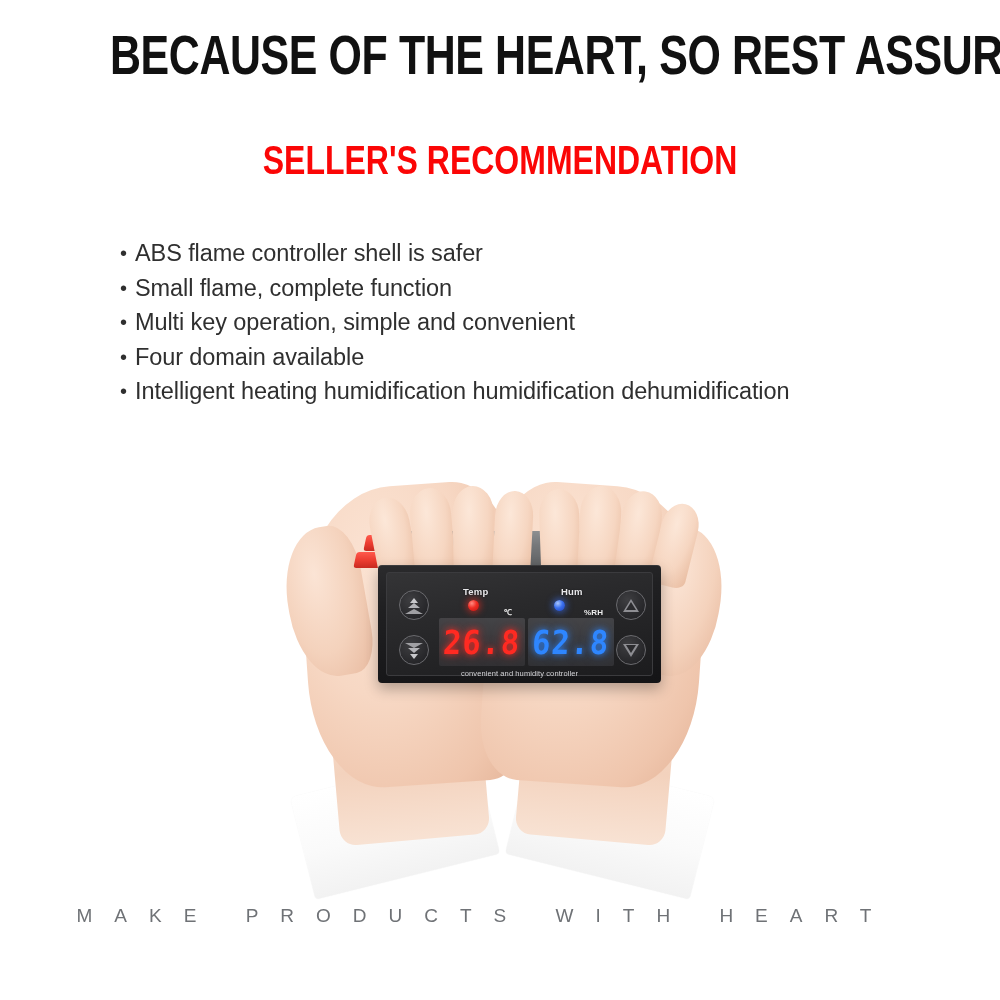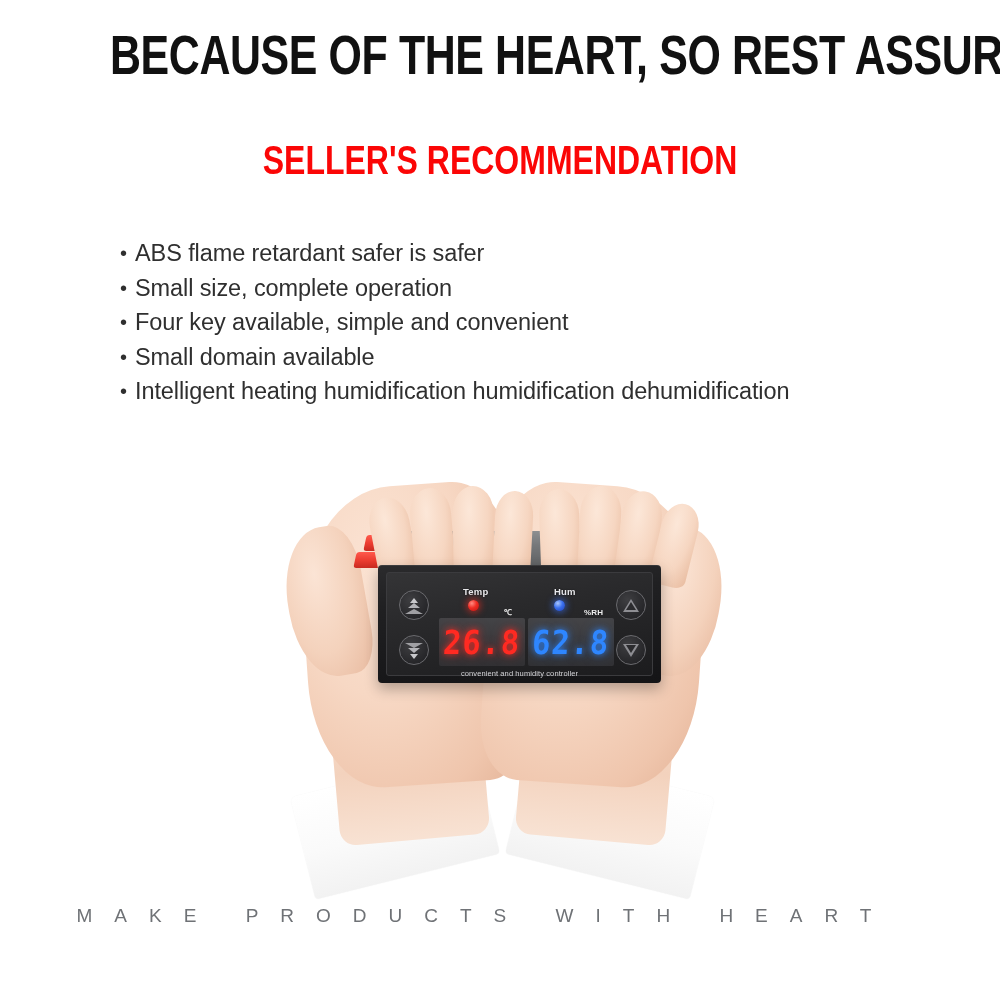--- a/index.html
+++ b/index.html
@@ -251,21 +251,21 @@
   
   .lbl {
     position:absolute;
     font-size:9.5px;
     font-weight:bold;
     color:#e9e9ec;
     letter-spacing:0.2px;
     text-shadow:0 0 2px rgba(0,0,0,0.6);
   }
   .lbl-temp { left:76px;  top:13px;text-align:center; }
-  .lbl-hum  { left:167px; top:13px; }
+  .lbl-hum  { left:174px; top:13px; }
   .unit {
     position:absolute;
     font-size:8px; font-weight:bold; color:#efefef;
     letter-spacing:0.2px;
   }
   .unit-c  { left:117px; top:33px; }
   .unit-rh { left:197px; top:35px; }
 
   .led { position:absolute; width:11px; height:11px; border-radius:50%; }
   .led-red {
@@ -329,36 +329,36 @@
 <body>
 
 <div class="headline">BECAUSE OF THE HEART, SO REST ASSURED</div>
 
 <div class="subhead">SELLER'S RECOMMENDATION</div>
 
 <div class="bullets">
 
   <div class="bullet-row">
     <span class="bullet-dot">•</span>
-    <span class="bullet-text">ABS flame retardant safer is safer</span>
+    <span class="bullet-text">ABS flame controller shell is safer</span>
   </div>
 
   <div class="bullet-row">
     <span class="bullet-dot">•</span>
-    <span class="bullet-text">Small size, complete operation</span>
+    <span class="bullet-text">Small flame, complete function</span>
   </div>
 
   <div class="bullet-row">
     <span class="bullet-dot">•</span>
-    <span class="bullet-text">Four key available, simple and convenient</span>
+    <span class="bullet-text">Multi key operation, simple and convenient</span>
   </div>
 
   <div class="bullet-row">
     <span class="bullet-dot">•</span>
-    <span class="bullet-text">Small domain available</span>
+    <span class="bullet-text">Four domain available</span>
   </div>
 
   <div class="bullet-row">
     <span class="bullet-dot">•</span>
     <span class="bullet-text">Intelligent heating humidification humidification dehumidification</span>
   </div>
 
 </div>
 
 <div class="stage">

